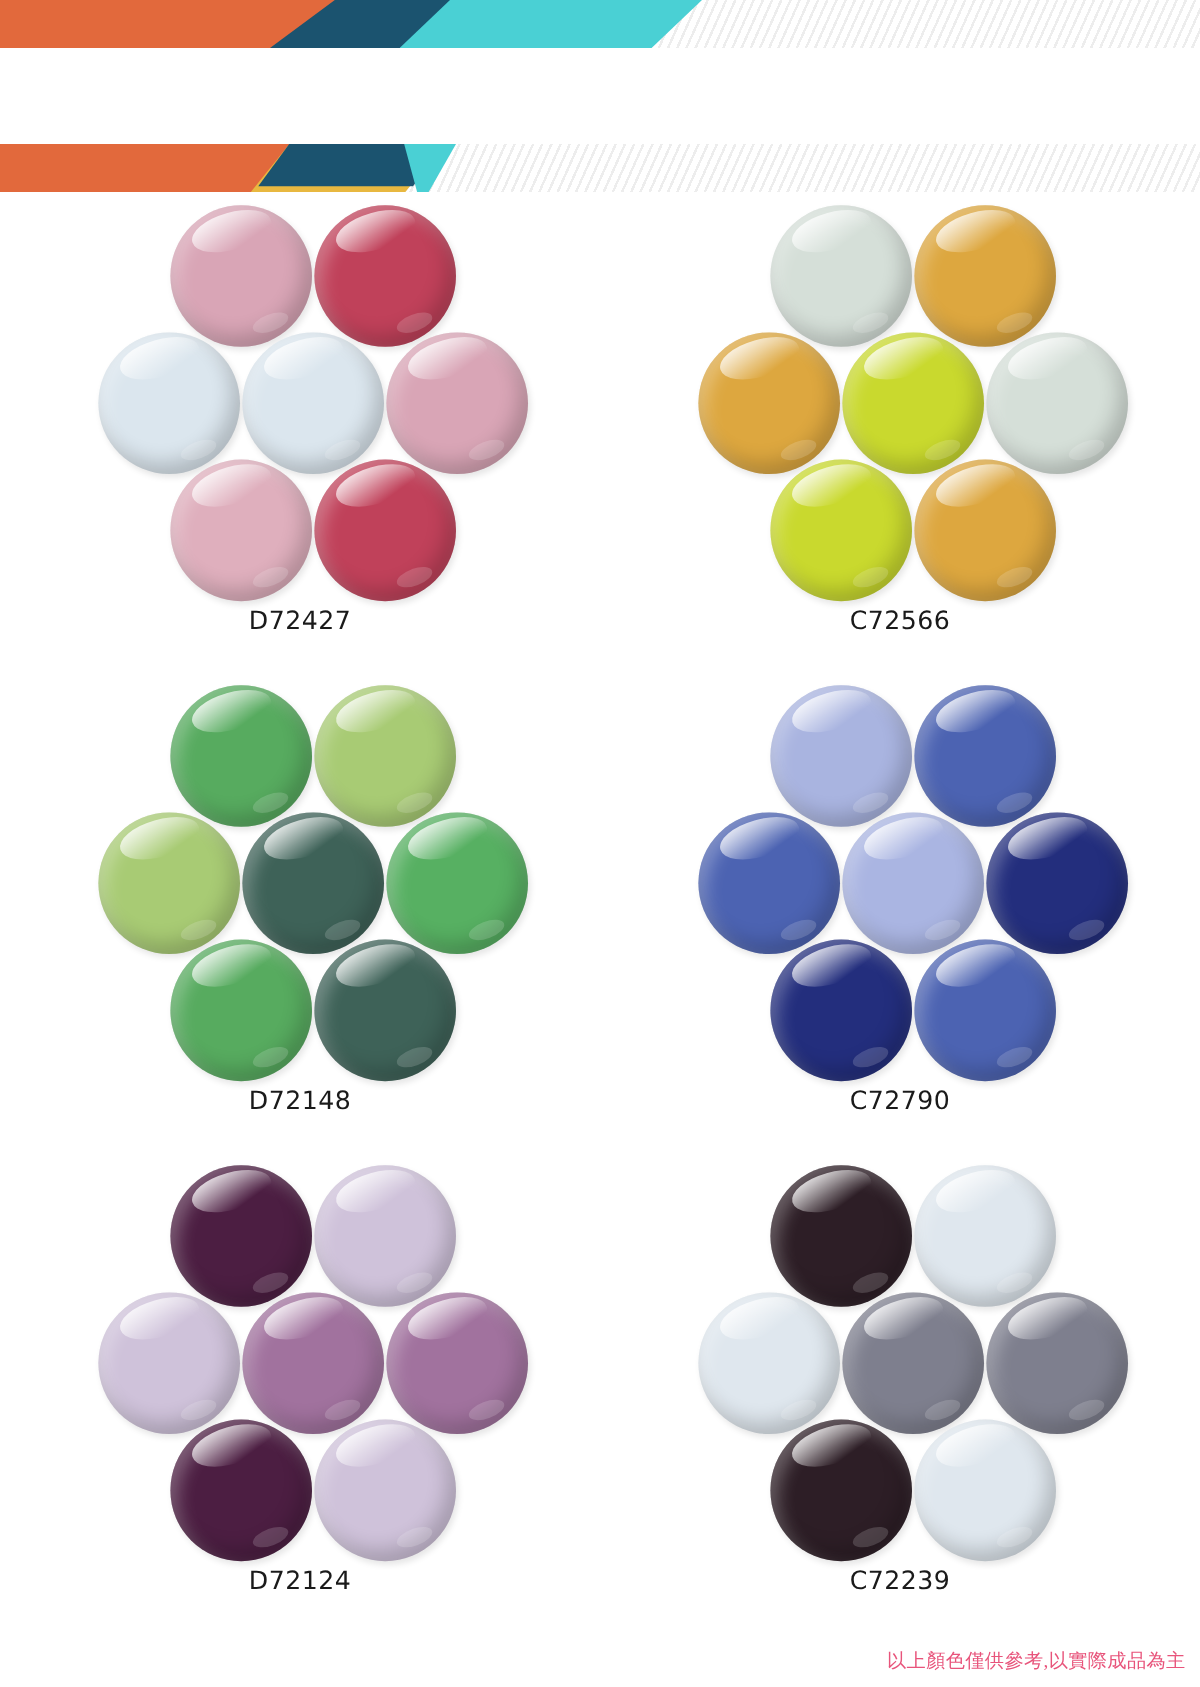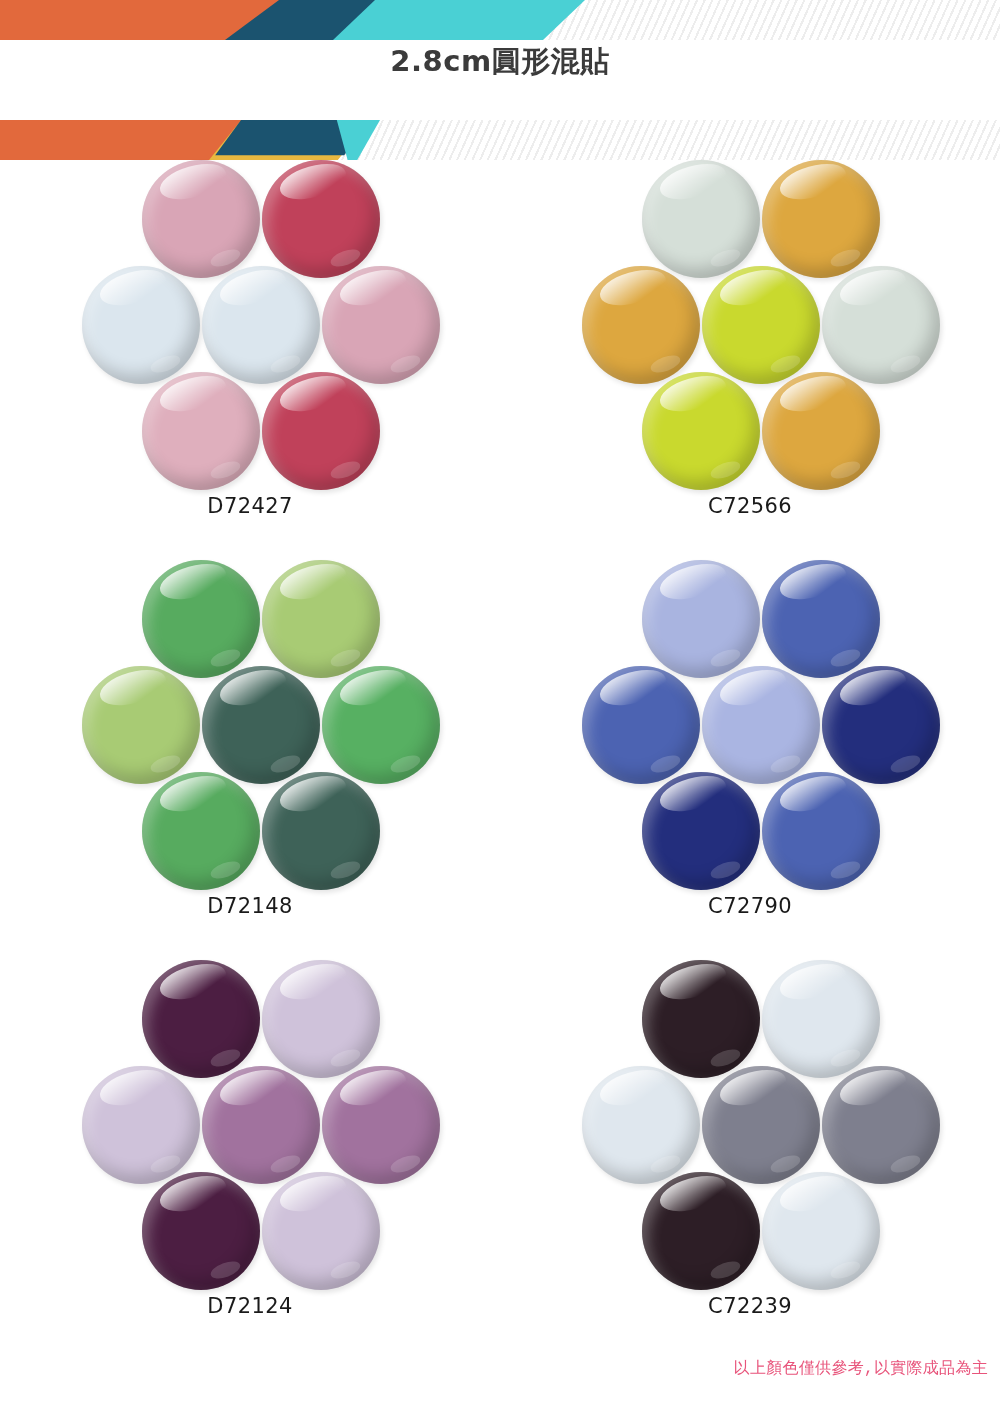--- a/index.html
+++ b/index.html
@@ -99,21 +99,21 @@
     font-weight: bold;
     color: #3b3b3b;
     line-height: 1.24;
     letter-spacing: 0.5px;
     font-family: "DejaVu Sans", "Liberation Sans", sans-serif;
   }
 
   
   .grid {
     position: absolute;
-    top: 154px;
+    top: 165px;
     left: 0;
     width: 974px;
     display: grid;
     grid-template-columns: 500px 500px;
     grid-template-rows: 400px 400px 400px;
   }
 
   .product {
     position: relative;
     display: flex;
@@ -201,42 +201,41 @@
     left: 0; top: 0;
     width: 1000px;
     text-align: center;
     font-size: 25px;
     color: #1a1a1a;
     font-family: "DejaVu Serif", "Liberation Serif", serif;
   }
   .disclaimer {
     position: absolute;
     right: 12px;
-    top: 6px;
+    top: 22px;
     font-size: 16px;
     color: #e8547b;
-    font-family: Liberation Mono, monospace;
+    font-family: Liberation Serif, serif;
     letter-spacing: 0.3px;
   }
 </style>
 </head>
 <body>
 
 <div class="header">
 
   <div class="band band-top">
     <div class="band-bg-hatch"></div>
     <div class="shape t-orange"></div>
     <div class="shape t-navy"></div>
     <div class="shape t-yellow"></div>
     <div class="shape t-cyan"></div>
   </div>
 
   <div class="header-title">
-    <div class="line">2.8cm圓形混貼</div>
   </div>
 
   <div class="band band-bottom">
     <div class="band-bg-hatch"></div>
     <div class="shape b-orange"></div>
     <div class="shape b-yellow"></div>
     <div class="shape b-navy"></div>
     <div class="shape b-cyan"></div>
   </div>
 

